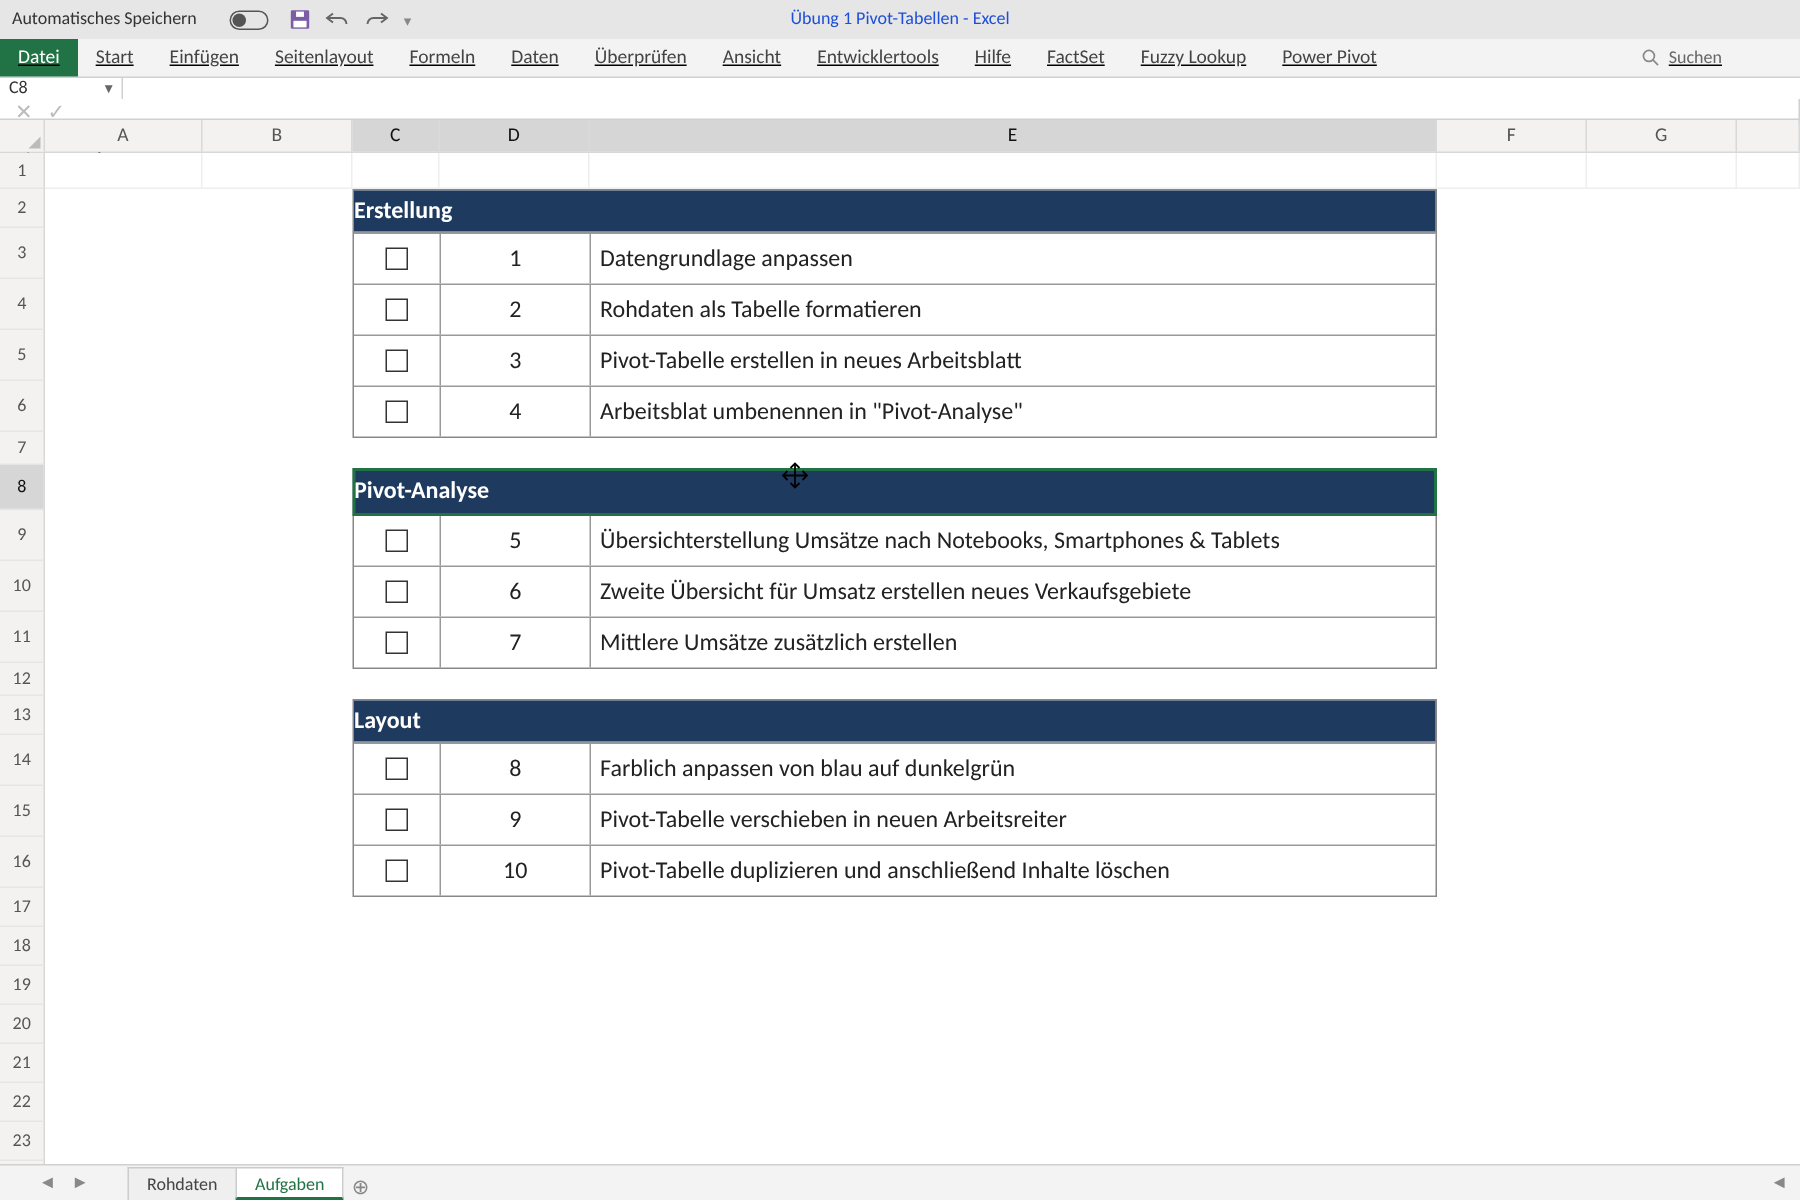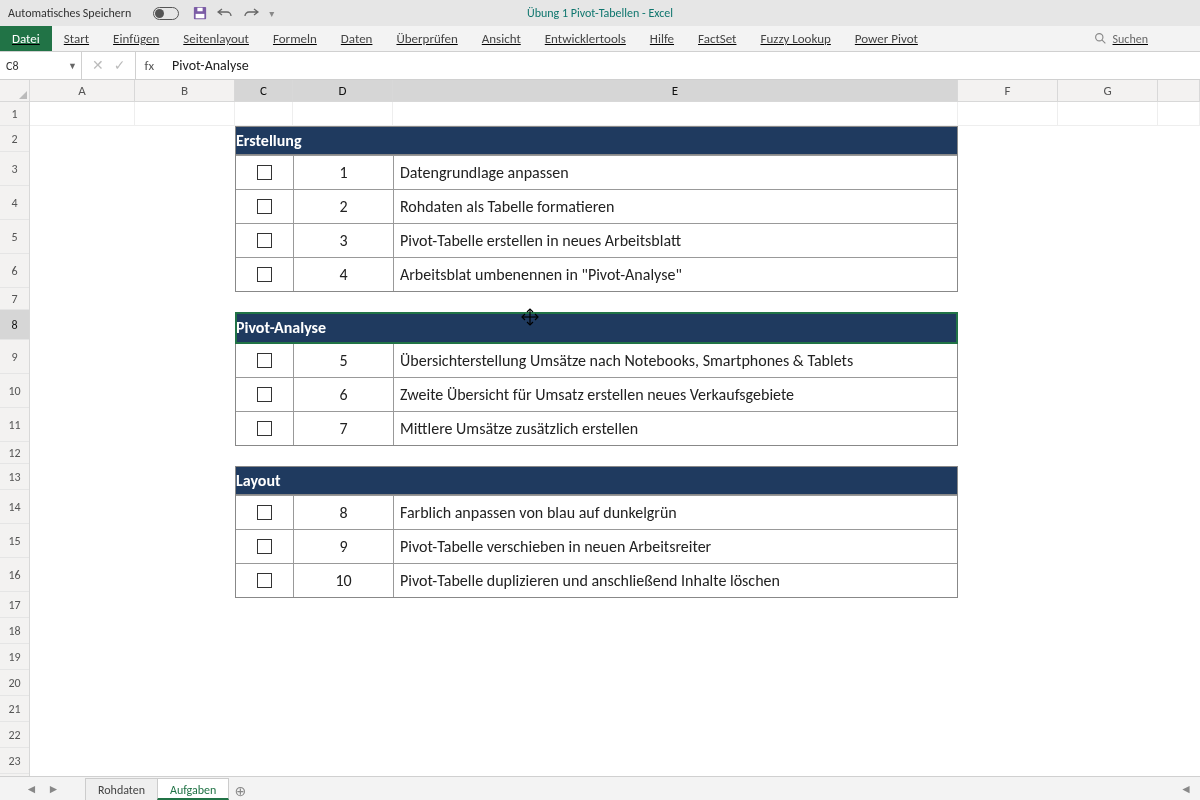--- a/index.html
+++ b/index.html
@@ -13,41 +13,42 @@
   .titlebar .autosave { display: flex; align-items: center; gap: 22px; padding-left: 8px; }
   .titlebar .toggle {
     width: 26px; height: 13px; border: 1px solid #555; border-radius: 7px;
     display: inline-flex; align-items: center; padding: 1px;
   }
   .titlebar .toggle .knob { width: 9px; height: 9px; border-radius: 50%; background: #555; }
   .titlebar .qat { display: flex; align-items: center; gap: 10px; margin-left: 14px; }
   .titlebar .qat svg { display: block; }
   .titlebar .center-title {
     position: absolute; left: 0; right: 0; text-align: center; pointer-events: none;
-    font-size: 12px; color: #0f766e;
+    font-size: 12px; color: #1d4ed8;
   }
 
   
   .ribbon {
     height: 26px; background: #f3f3f3; border-bottom: 1px solid #d0d0d0;
     display: flex; align-items: stretch; text-decoration: underline;
   }
   .ribbon .tab {
     padding: 0 12px; font-size: 13px; color: #444; display: flex; align-items: center;
     cursor: pointer;
   }
   .ribbon .tab.file { background: #217346; color: #fff; font-size: 13px; }
   .ribbon .spacer { flex: 1; }
   .ribbon .search { display: flex; align-items: center; gap: 6px; padding-right: 52px; color: #666; font-size: 12px;}
   .ribbon .search svg { display:block; }
 
   
   .formulabar {
     height: 28px; border-bottom: 1px solid #d0d0d0; display: flex; align-items: stretch;
     background: #fff;
+    flex-direction: column;
   }
   .namebox {
     width: 82px; border-right: 1px solid #d0d0d0; display: flex; align-items: center;
     font-size: 12px; color: #333; padding-left: 6px; position: relative;
   }
   .namebox .dd { position:absolute; right:4px; color:#666; font-size:9px;}
   .fb-icons { display:flex; align-items:center; gap:10px; padding:0 10px; border-right:1px solid #d0d0d0; color:#888;}
   .fb-icons span { font-size:14px; }
   .fx { color:#555; padding:0 8px; display:flex; align-items:center; font-size:13px;}
   .formula-input { flex:1; display:flex; align-items:center; font-size:14px; color:#222; padding-left:10px;}

